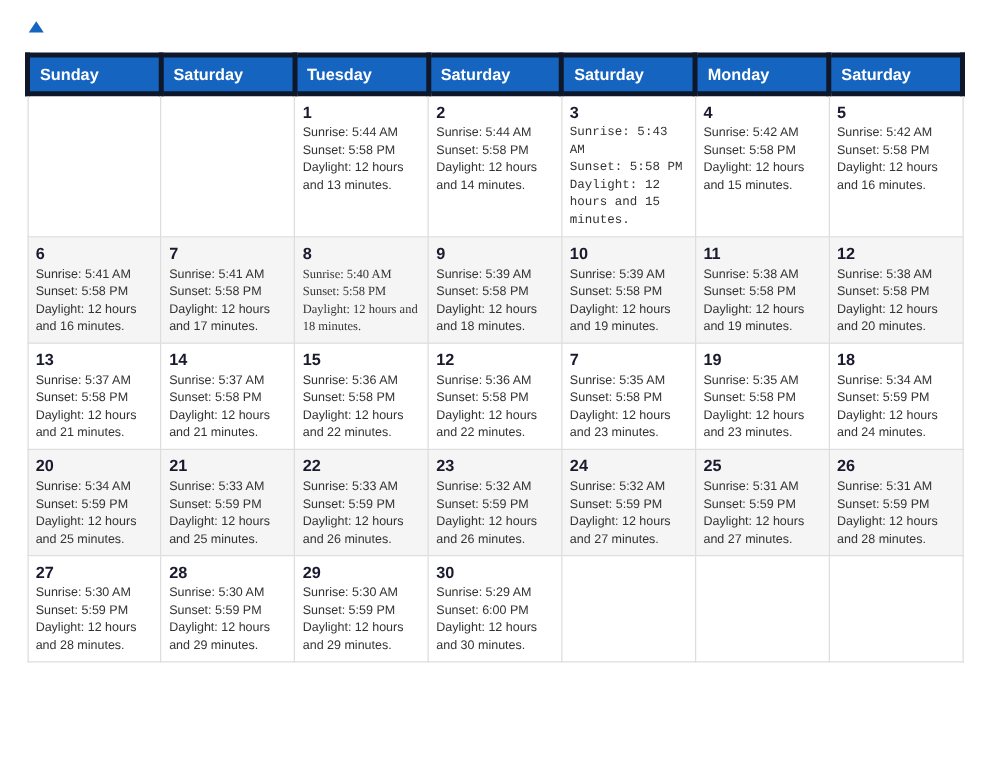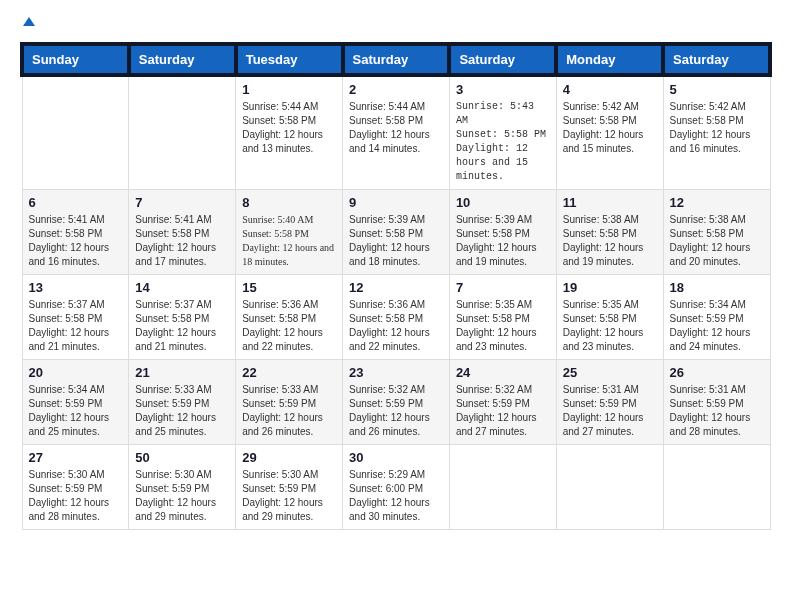--- a/index.html
+++ b/index.html
@@ -297,21 +297,21 @@
         </td>
       </tr>
       <tr>
         <td>
           <span class="day-number">27</span>
           <div class="day-info" style="white-space: pre-line;">Sunrise: 5:30 AM
 Sunset: 5:59 PM
 Daylight: 12 hours and 28 minutes.</div>
         </td>
         <td>
-          <span class="day-number">50</span>
+          <span class="day-number">28</span>
           <div class="day-info" style="white-space: pre-line;">Sunrise: 5:30 AM
 Sunset: 5:59 PM
 Daylight: 12 hours and 29 minutes.</div>
         </td>
         <td>
           <span class="day-number">29</span>
           <div class="day-info" style="white-space: pre-line;">Sunrise: 5:30 AM
 Sunset: 5:59 PM
 Daylight: 12 hours and 29 minutes.</div>
         </td>

